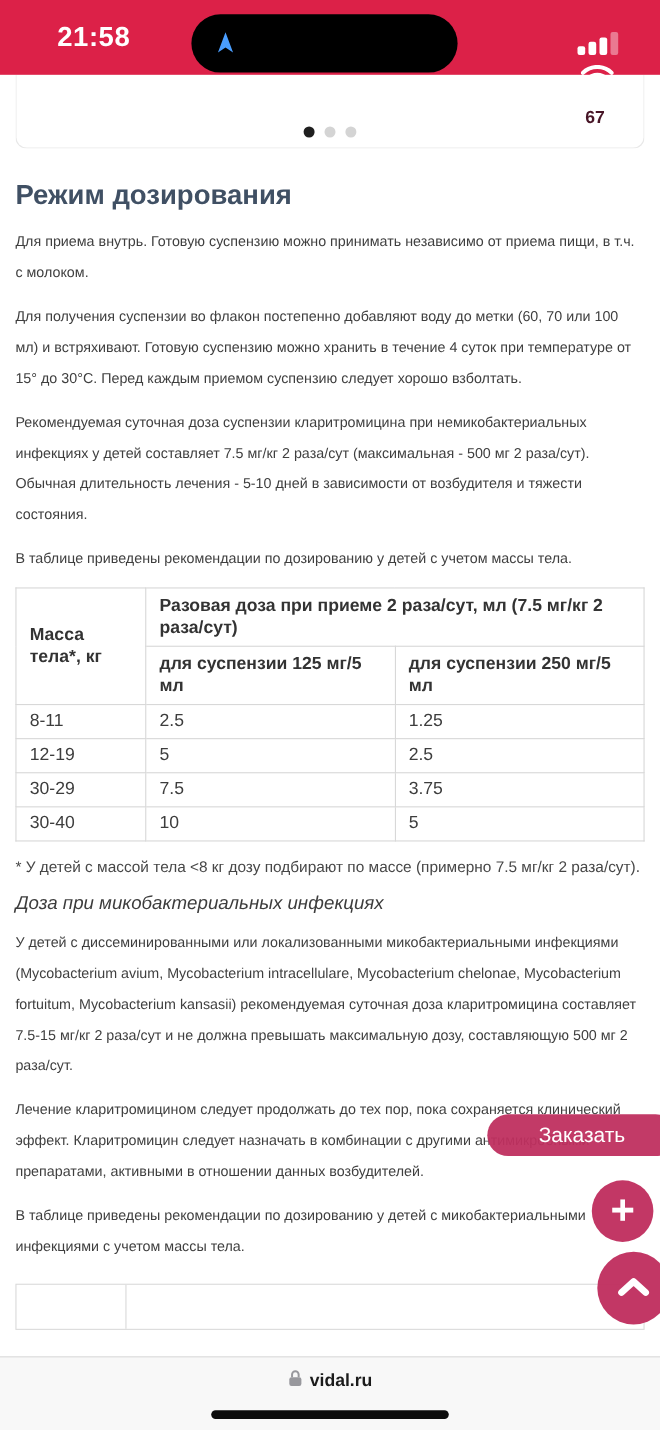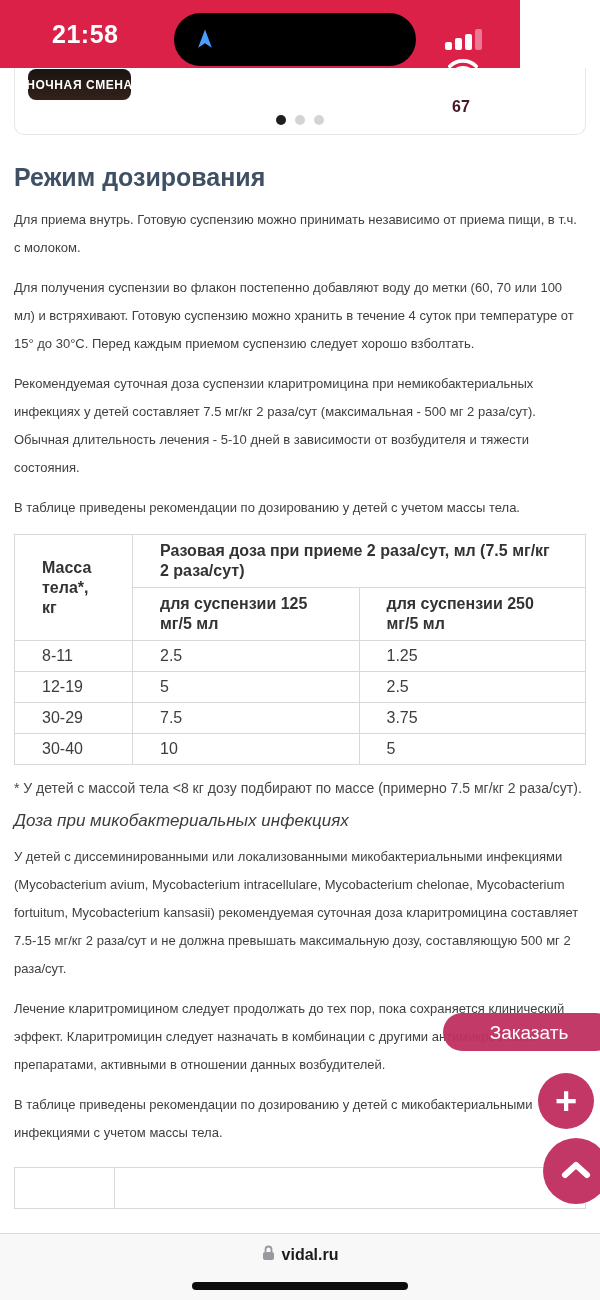--- a/index.html
+++ b/index.html
@@ -2,21 +2,21 @@
 <html lang="ru"><head>
 <meta charset="utf-8">
 <style>
   html,body{margin:0;padding:0;}
   body{
     width:600px;height:1300px;position:relative;overflow:hidden;
     background:#ffffff;font-family:"Liberation Sans", sans-serif;
     -webkit-font-smoothing:antialiased;
   }
   
-  .status-bar{position:absolute;top:0;left:0;width:520px;height:68px;background:#dc2148;z-index:20;}
+  .status-bar{position:absolute;top:0;left:0;width:600px;height:68px;background:#dc2148;z-index:20;}
   .sb-time{position:absolute;left:52px;top:20px;font-size:25px;font-weight:700;color:#fff;letter-spacing:.5px;}
   .island{position:absolute;left:174px;top:13px;width:242px;height:53px;background:#000;border-radius:27px;}
   .island .nav-arrow{position:absolute;left:20px;top:14px;}
   .sb-right{position:absolute;right:32px;top:28px;display:flex;align-items:center;gap:9px;flex-direction:column;}
   .signal{display:flex;align-items:flex-end;gap:3px;height:22px;}
   .signal i{display:block;width:7px;background:#fff;border-radius:2px;}
   .signal i:nth-child(1){height:8px;}
   .signal i:nth-child(2){height:12px;}
   .signal i:nth-child(3){height:16px;}
   .signal i:nth-child(4){height:21px;opacity:.4;}
@@ -35,21 +35,21 @@
   .dots i{display:block;width:10px;height:10px;border-radius:50%;background:#d4d4d4;}
   .dots i.active{background:#1f1f1f;}
   
   .content{position:absolute;top:134px;left:14px;width:572px;z-index:1;color:#3f3f3f;}
   .content h2{margin:28px 0 14px;font-size:25px;line-height:30px;font-weight:700;color:#405064;}
   .content p{margin:0 0 12px;font-size:13px;line-height:28px;}
   .subhead{margin:4px 0 12px;font-size:17px;line-height:21px;font-style:italic;color:#3d3d3d;}
   .footnote{font-size:14px !important;line-height:19px !important;color:#474747;margin-top:14px !important;}
   
   table.dose{border-collapse:collapse;width:100%;margin:2px 0 2px;table-layout:fixed;}
-  table.dose th,table.dose td{border:1px solid #d8d8d8;padding:5px 27px;text-align:left;font-size:16px;line-height:20px;color:#3d3d3d;box-sizing:border-box;}
+  table.dose th,table.dose td{border:1px solid #d8d8d8;padding:5px 12px;text-align:left;font-size:16px;line-height:20px;color:#3d3d3d;box-sizing:border-box;}
   table.dose th{font-weight:700;color:#333;padding-top:6px;padding-bottom:6px;}
   th.corner{width:118px;vertical-align:middle;}
   
   .table2{margin-top:20px;height:40px;border:1px solid #dadada;position:relative;}
   .table2 .vline{position:absolute;left:99px;top:0;bottom:0;border-left:1px solid #dadada;}
   
   .order-btn{position:absolute;left:443px;top:1013px;width:172px;height:38px;border-radius:20px;
     background:rgba(191,47,95,.95);color:#fff;font-size:19px;line-height:38px;text-align:center;z-index:5;border:none;}
   .fab{position:absolute;border-radius:50%;background:rgba(191,47,95,.96);z-index:5;display:flex;align-items:center;justify-content:center;border:none;}
   .fab-plus{left:538px;top:1073px;width:56px;height:56px;color:#fff;font-size:38px;font-weight:700;line-height:52px;}
@@ -92,23 +92,20 @@
       <span class="bat-body">
         <span class="bat-fill"></span>
         <span class="bat-num">67</span>
       </span>
       <span class="bat-nub"></span>
     </span>
   </div>
 </header>
 
 <section class="carousel">
-  <div class="shift-badge">
-    <span>НОЧНАЯ СМЕНА</span>
-  </div>
   <div class="dots">
     <i class="active"></i>
     <i></i>
     <i></i>
   </div>
 </section>
 
 <main class="content">
   <h2>Режим дозирования</h2>
   <p>Для приема внутрь. Готовую суспензию можно принимать независимо от приема пищи, в т.ч. с молоком.</p>

